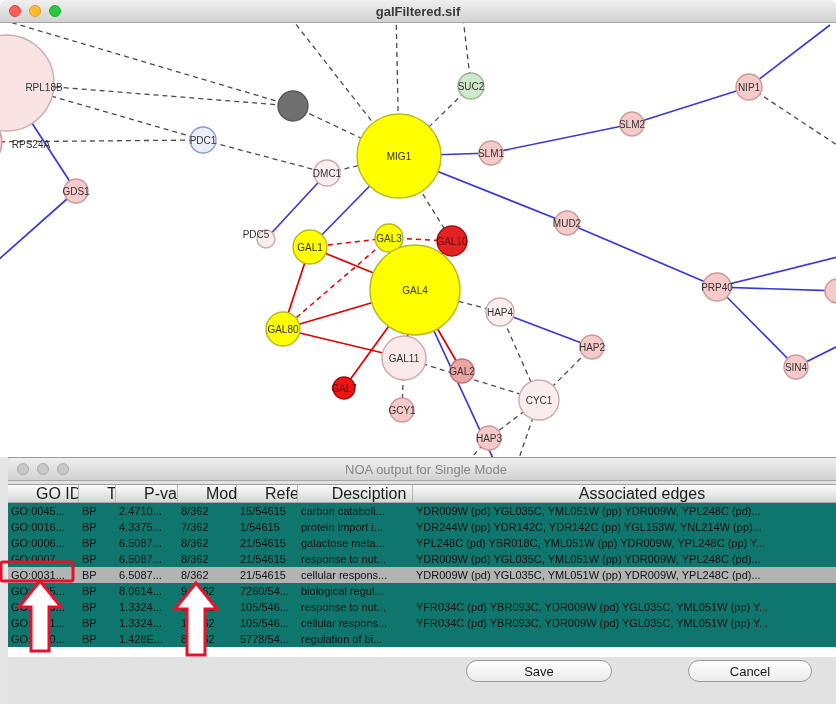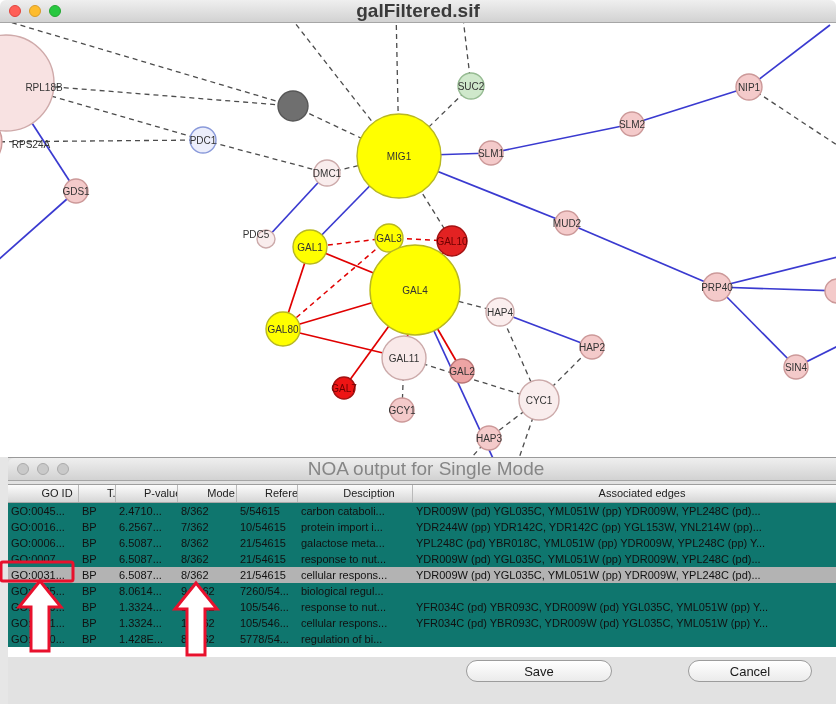--- a/index.html
+++ b/index.html
@@ -7,31 +7,31 @@
   .win-top{position:absolute;top:0;left:0;width:836px;height:457px;background:#ffffff;}
   .titlebar{height:22px;background:linear-gradient(#efefef,#d2d2d2);
     border-bottom:1px solid #a6a6a6;position:relative;display:flex;align-items:center;
     border-radius:6px 6px 0 0;}
   .traffic{display:flex;gap:8px;margin-left:9px;z-index:2;}
   .light{width:12px;height:12px;border-radius:50%;display:inline-block;box-sizing:border-box;}
   .light.red{background:#ff5f57;border:1px solid #e1443e;}
   .light.yellow{background:#febc2e;border:1px solid #d89c2a;}
   .light.green{background:#28c840;border:1px solid #24a732;}
   .light.gray{background:#c9c9c9;border:1px solid #ababab;}
-  .title{position:absolute;left:0;right:0;text-align:center;font-size:19px;
+  .title{position:absolute;left:0;right:0;text-align:center;font-size:13px;
     font-weight:700;color:#3a3a3a;pointer-events:none;}
   .title.dim{color:#868686;font-weight:400;}
   .graph{position:absolute;top:23px;left:0;background:#ffffff;}
   .win-bottom{position:absolute;top:457px;left:8px;width:836px;height:247px;
     background:#e2e2e2;border-top:1px solid #9a9a9a;box-sizing:border-box;}
   .table{position:absolute;top:26px;left:0;right:0;height:172px;background:#ffffff;
     border-top:1px solid #9e9e9e;overflow:hidden;}
   .thead,.tr{display:grid;grid-template-columns:71px 37px 62px 59px 61px 115px 1fr;}
   .thead{height:17px;background:linear-gradient(#fcfcfc,#d6d6d6);border-bottom:1px solid #a9a9a9;}
-  .th{font-size:11px;line-height:17px;text-align:center;color:#1c1c1c;
+  .th{font-size:16px;line-height:17px;text-align:center;color:#1c1c1c;
     border-right:1px solid #b9b9b9;overflow:hidden;white-space:nowrap;margin-left:28px;}
   .tr{height:16px;background:#0f766e;}
   .tr.selected{background:#b3b3b3;}
   .td{font-size:11px;line-height:16px;padding-left:3px;white-space:nowrap;
     overflow:hidden;color:#111111;}
   .btn{position:absolute;top:202px;height:22px;background:linear-gradient(#ffffff,#ebebeb);
     border:1px solid #9c9c9c;border-radius:11px;font-size:13px;color:#1a1a1a;
     font-family:"Liberation Sans",sans-serif;}
   .btn.save{left:458px;width:146px;}
   .btn.cancel{left:680px;width:124px;}
@@ -178,30 +178,30 @@
           <div class="th">Referen...</div>
           <div class="th">Desciption</div>
           <div class="th">Associated edges</div>
         </div>
       <div>
           <div class="tr">
             <div class="td">GO:0045...</div>
             <div class="td">BP</div>
             <div class="td">2.4710...</div>
             <div class="td">8/362</div>
-            <div class="td">5/54615</div>
+            <div class="td">15/54615</div>
             <div class="td">carbon cataboli...</div>
             <div class="td">YDR009W (pd) YGL035C, YML051W (pp) YDR009W, YPL248C (pd)...</div>
           </div>
           <div class="tr">
             <div class="td">GO:0016...</div>
             <div class="td">BP</div>
-            <div class="td">6.2567...</div>
+            <div class="td">4.3375...</div>
             <div class="td">7/362</div>
-            <div class="td">10/54615</div>
+            <div class="td">1/54615</div>
             <div class="td">protein import i...</div>
             <div class="td">YDR244W (pp) YDR142C, YDR142C (pp) YGL153W, YNL214W (pp)...</div>
           </div>
           <div class="tr">
             <div class="td">GO:0006...</div>
             <div class="td">BP</div>
             <div class="td">6.5087...</div>
             <div class="td">8/362</div>
             <div class="td">21/54615</div>
             <div class="td">galactose meta...</div>

